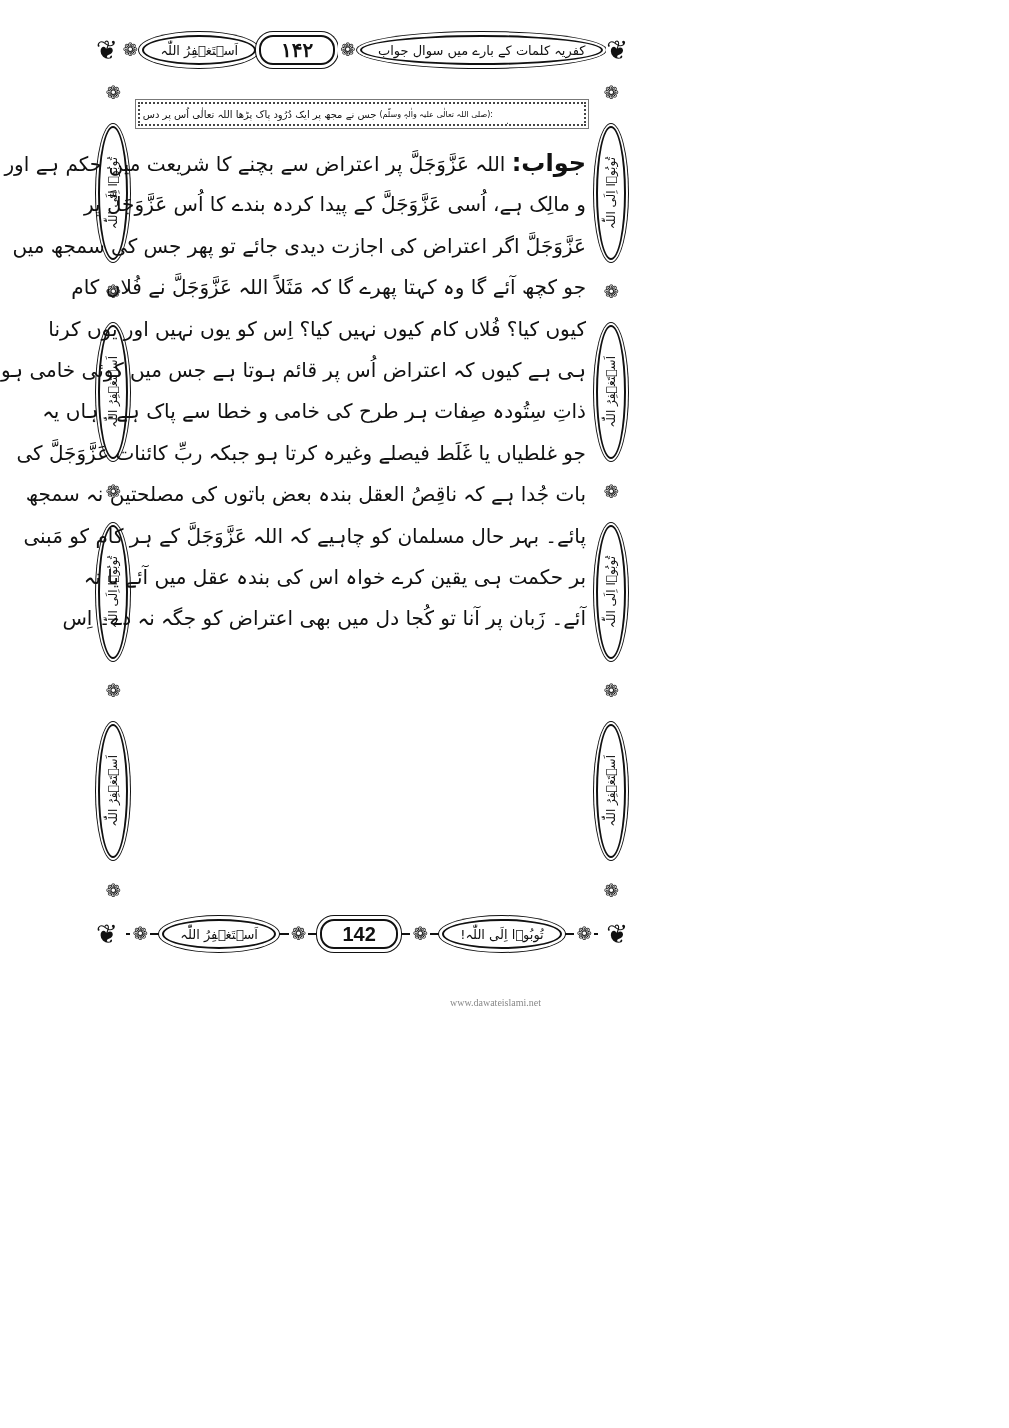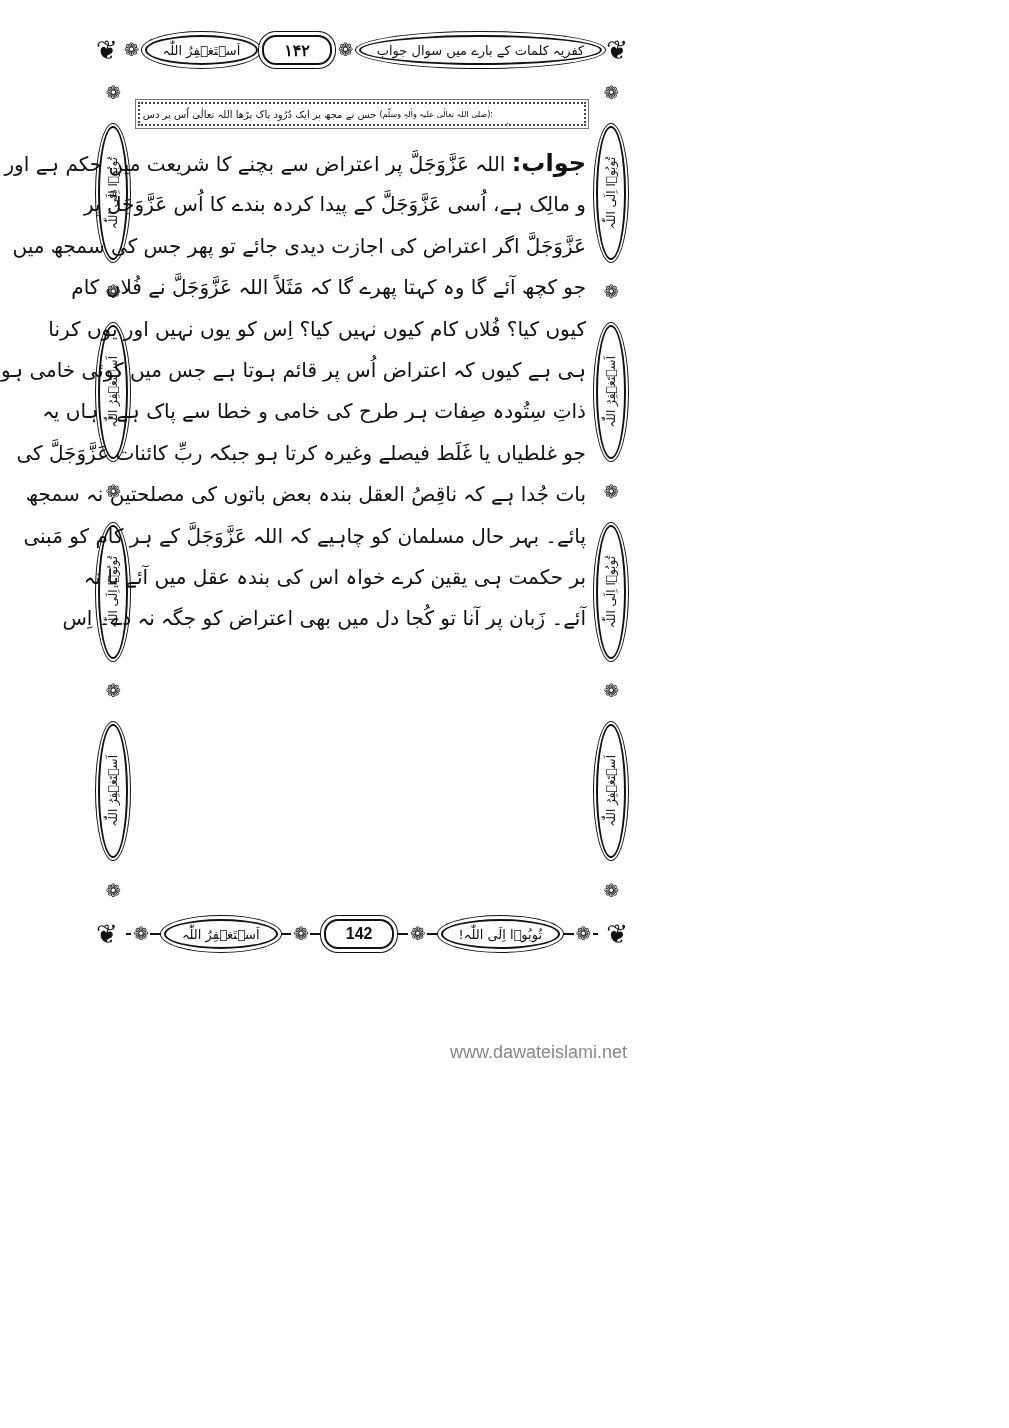--- a/index.html
+++ b/index.html
@@ -10,21 +10,21 @@
 
   
   .band { position: absolute; left: 0; width: 532px; height: 44px; display: flex;
           align-items: center; justify-content: space-between; }
   .band.top { top: 0; }
   .band.bottom { top: 884px; }
   .band-line { position: absolute; left: 30px; right: 30px; top: 21px; height: 2px; background: #111; }
   .cartouche { position: relative; z-index: 2; background: #fff; border: 2px solid #111;
                border-radius: 50%; height: 26px; display: flex; align-items: center; justify-content: center;
                font-size: 13px; direction: rtl; padding: 0 16px; box-shadow: 0 0 0 3px #fff, 0 0 0 4px #111; }
-  .cartouche.page-num { border-radius: 14px; font-weight: bold; font-size: 16px; padding: 0 20px;
+  .cartouche.page-num { border-radius: 14px; font-weight: bold; font-size: 20px; padding: 0 20px;
                         font-family: "Liberation Sans", sans-serif; }
   .flower { position: relative; z-index: 2; background: #fff; font-size: 18px; line-height: 1; padding: 0 2px; }
   .corner { position: relative; z-index: 2; background: #fff; font-size: 26px; line-height: 1; }
 
   
   .side { position: absolute; top: 44px; width: 34px; height: 840px; display: flex; flex-direction: column;
           align-items: center; justify-content: space-around; }
   .side.left { left: 0; }
   .side.right { right: 0; }
   .side-cartouche { width: 26px; height: 130px; border: 2px solid #111; border-radius: 50%;
@@ -41,22 +41,22 @@
   .hadith .lead { font-weight: bold; margin-left: 4px; font-size: 11px; margin-top: 32px; }
   .hadith .honor { font-size: 8px; margin-left: 3px; text-align: right; }
 
   
   .body-text { position: absolute; left: 44px; top: 115px; width: 446px; direction: rtl; text-align: justify;
                text-align-last: justify; }
   .line { display: block; height: 41.4px; line-height: 41.4px; font-size: 20px; white-space: nowrap;
           font-family: "DejaVu Sans", sans-serif; text-align: justify; text-align-last: justify; }
   .answer-label { font-size: 24px; font-weight: bold; }
 
-  .site-url { position: absolute; left: 450px; top: 1042px; font-family: Liberation Sans, sans-serif;
-              font-size: 18px; color: #888; }
+  .site-url { position: absolute; left: 450px; top: 997px; font-family: Liberation Serif, serif;
+              font-size: 10px; color: #888; }
 </style>
 </head>
 <body>
 
 <div class="page-frame">
 
   <div class="band top">
     <div class="band-line"></div>
     <span class="corner">❦</span>
     <span class="flower">❁</span>

